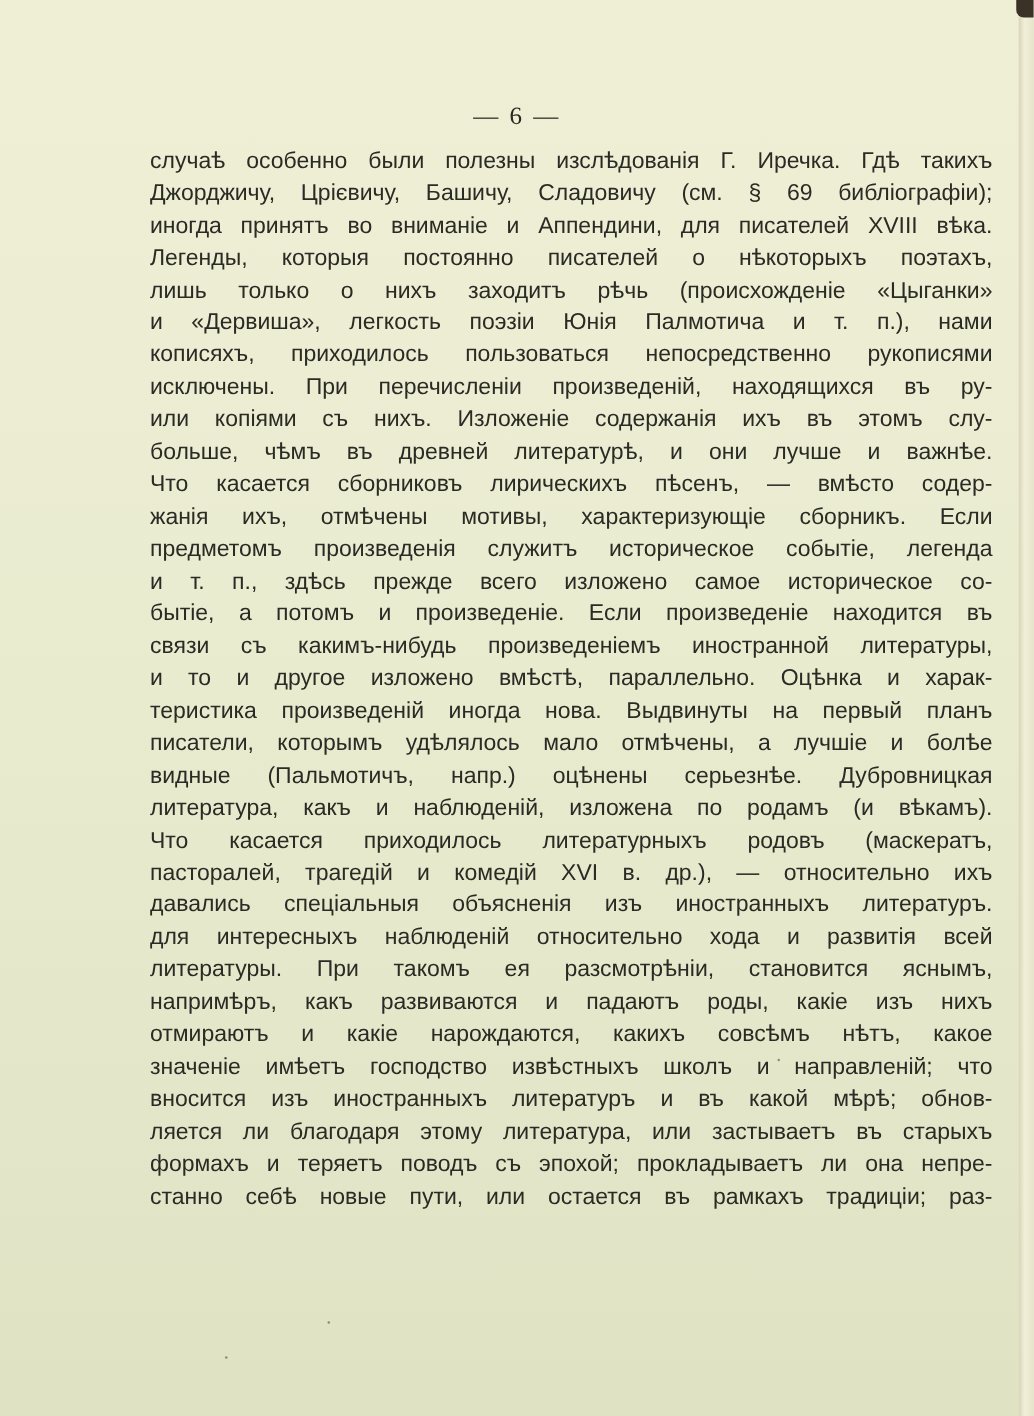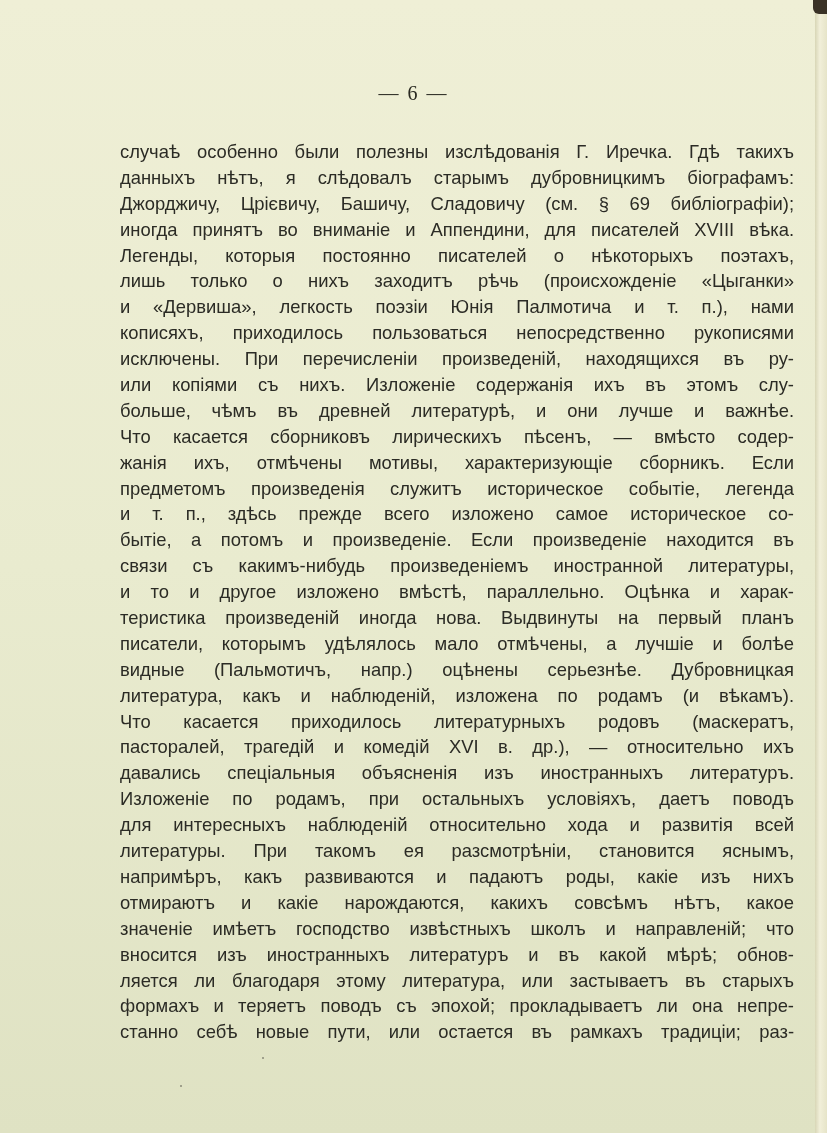--- a/index.html
+++ b/index.html
@@ -24,41 +24,39 @@
     position: absolute; top: 82px; left: 0; width: 827px;
     text-align: center;
     font-family: "Liberation Serif", serif;
     font-size: 20px; color: #2a2a22; letter-spacing: 2px;
   }
   .body-text {
     position: absolute; left: 120px; top: 115px; width: 674px;
     font-family: "Liberation Sans", sans-serif;
     font-size: 18.4px; line-height: 25.9px;
     color: #2b2b25;
-    margin-top: 24px;
   }
   .line {
     display: block; white-space: nowrap;
     text-align: justify; text-align-last: justify;
     height: 25.9px;
   }
   .speck { position: absolute; width: 2px; height: 2px; border-radius: 1px; background: #8a8a78; }
 </style>
 </head>
 <body>
 
 <div class="page"></div>
 <div class="right-edge"></div>
 <div class="right-edge-top"></div>
 
 <div class="page-number">— 6 —</div>
 
 <div class="body-text">
   <span class="line">случаѣ особенно были полезны изслѣдованія Г. Иречка. Гдѣ такихъ</span>
-  <span class="line">данныхъ нѣтъ, я слѣдовалъ старымъ дубровницкимъ біографамъ:</span>
   <span class="line">Джорджичу, Црієвичу, Башичу, Сладовичу (см. § 69 библіографіи);</span>
   <span class="line">иногда принятъ во вниманіе и Аппендини, для писателей XVIII вѣка.</span>
   <span class="line">Легенды, которыя постоянно писателей о нѣкоторыхъ поэтахъ,</span>
   <span class="line">лишь только о нихъ заходитъ рѣчь (происхожденіе «Цыганки»</span>
   <span class="line">и «Дервиша», легкость поэзіи Юнія Палмотича и т. п.), нами</span>
   <span class="line">кописяхъ, приходилось пользоваться непосредственно рукописями</span>
   <span class="line">исключены. При перечисленіи произведеній, находящихся въ ру-</span>
   <span class="line">или копіями съ нихъ. Изложеніе содержанія ихъ въ этомъ слу-</span>
   <span class="line">больше, чѣмъ въ древней литературѣ, и они лучше и важнѣе.</span>
   <span class="line">Что касается сборниковъ лирическихъ пѣсенъ, — вмѣсто содер-</span>
@@ -68,21 +66,20 @@
   <span class="line">бытіе, а потомъ и произведеніе. Если произведеніе находится въ</span>
   <span class="line">связи съ какимъ-нибудь произведеніемъ иностранной литературы,</span>
   <span class="line">и то и другое изложено вмѣстѣ, параллельно. Оцѣнка и харак-</span>
   <span class="line">теристика произведеній иногда нова. Выдвинуты на первый планъ</span>
   <span class="line">писатели, которымъ удѣлялось мало отмѣчены, а лучшіе и болѣе</span>
   <span class="line">видные (Пальмотичъ, напр.) оцѣнены серьезнѣе. Дубровницкая</span>
   <span class="line">литература, какъ и наблюденій, изложена по родамъ (и вѣкамъ).</span>
   <span class="line">Что касается приходилось литературныхъ родовъ (маскератъ,</span>
   <span class="line">пасторалей, трагедій и комедій XVI в. др.), — относительно ихъ</span>
   <span class="line">давались спеціальныя объясненія изъ иностранныхъ литературъ.</span>
-  <span class="line">Изложеніе по родамъ, при остальныхъ условіяхъ, даетъ поводъ</span>
   <span class="line">для интересныхъ наблюденій относительно хода и развитія всей</span>
   <span class="line">литературы. При такомъ ея разсмотрѣніи, становится яснымъ,</span>
   <span class="line">напримѣръ, какъ развиваются и падаютъ роды, какіе изъ нихъ</span>
   <span class="line">отмираютъ и какіе нарождаются, какихъ совсѣмъ нѣтъ, какое</span>
   <span class="line">значеніе имѣетъ господство извѣстныхъ школъ и направленій; что</span>
   <span class="line">вносится изъ иностранныхъ литературъ и въ какой мѣрѣ; обнов-</span>
   <span class="line">ляется ли благодаря этому литература, или застываетъ въ старыхъ</span>
   <span class="line">формахъ и теряетъ поводъ съ эпохой; прокладываетъ ли она непре-</span>
   <span class="line">станно себѣ новые пути, или остается въ рамкахъ традиціи; раз-</span>
 </div>

